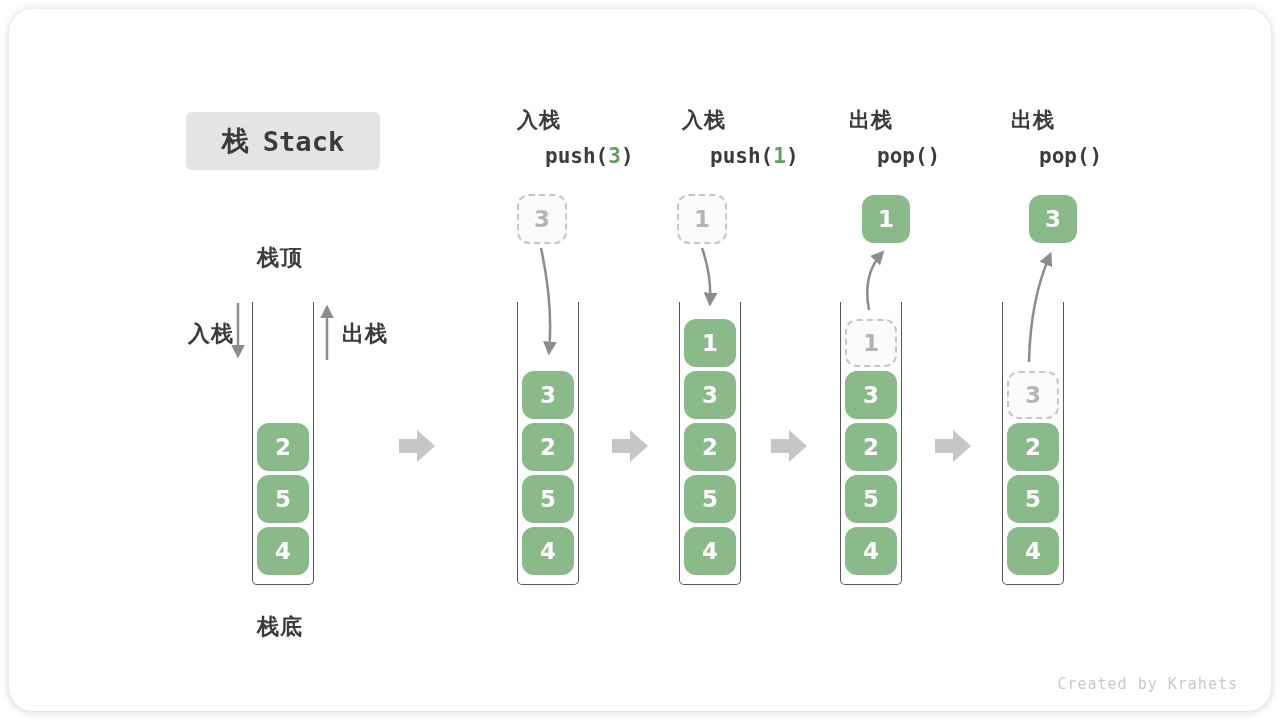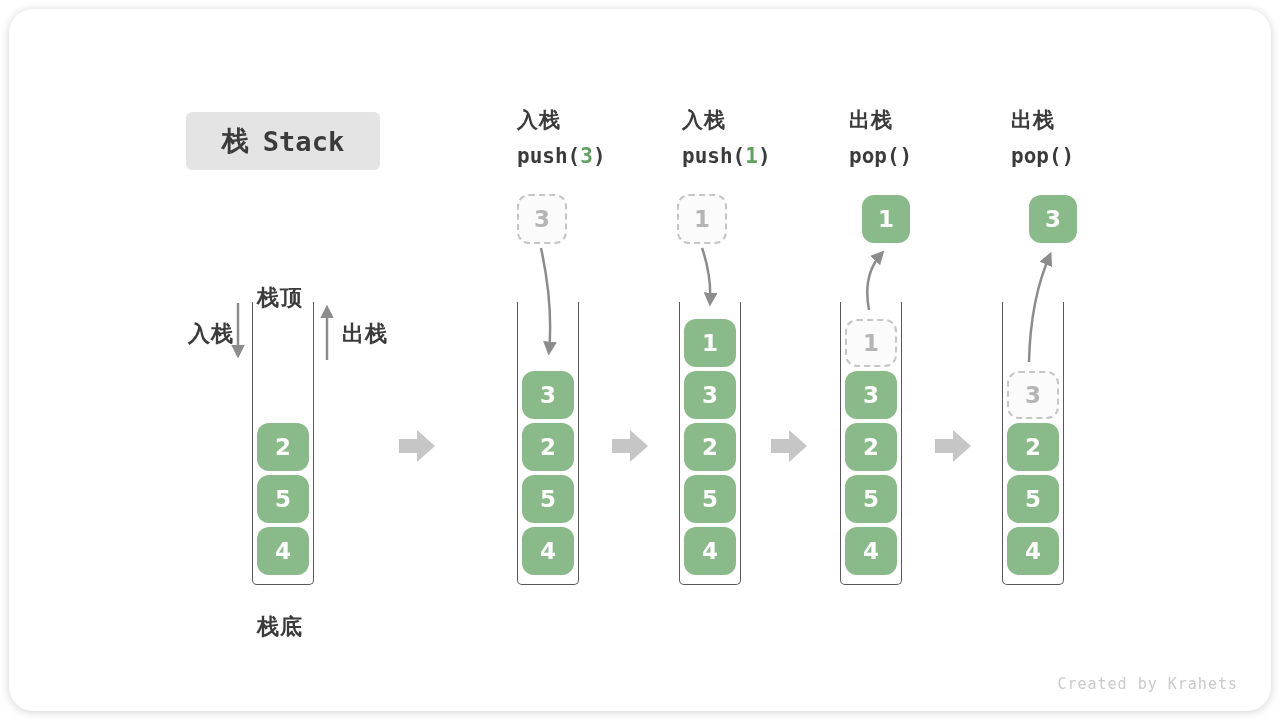--- a/index.html
+++ b/index.html
@@ -10,21 +10,21 @@
            background:#ffffff; border-radius:24px;
            box-shadow:0 1px 10px rgba(0,0,0,0.18); }
 
   .title-box { position:absolute; left:186px; top:112px; width:194px; height:58px;
                background:#e4e4e4; border-radius:6px; display:flex; align-items:center;
                justify-content:center; gap:14px; color:#3b3b3b;
                font:700 27px "DejaVu Sans Mono", monospace; }
 
   .op-header { position:absolute; color:#3b3b3b; }
   .op-zh   { font:700 21px "DejaVu Sans", sans-serif; letter-spacing:1px; }
-  .op-code { font:600 21px "DejaVu Sans Mono", monospace; margin-top:10px; }
+  .op-code { font:600 21px "DejaVu Sans Mono", monospace; margin-top:10px;margin-left:28px; }
   .arg     { color:#5fa05f; font-weight:700; }
 
   .stack-container { position:absolute; width:62px; height:283px;
                      border:1.6px solid #585858; border-top:none;
                      border-radius:0 0 5px 5px; top:302px; background:transparent; }
 
   .box { position:absolute; width:52px; height:48px; border-radius:12px;
          background:#8aba8a; color:#ffffff; display:flex; align-items:center;
          justify-content:center; font:700 23px "DejaVu Sans", sans-serif; }
   .ghost { background:#fbfbfb; border:2px dashed #c6c6c6; color:#b5b5b5; }
@@ -59,21 +59,21 @@
   </div>
   <div class="op-header" style="left:849px; top:106px;">
     <div class="op-zh">出栈</div>
     <div class="op-code"><span>pop(</span><span class="arg"></span><span>)</span></div>
   </div>
   <div class="op-header" style="left:1011px; top:106px;">
     <div class="op-zh">出栈</div>
     <div class="op-code"><span>pop(</span><span class="arg"></span><span>)</span></div>
   </div>
 
-  <div class="cjk-label" style="left:257px; top:243px;margin-top:40px;">栈顶</div>
+  <div class="cjk-label" style="left:257px; top:243px;">栈顶</div>
   <div class="cjk-label" style="left:257px; top:612px;text-align:right;">栈底</div>
   <div class="cjk-label" style="left:188px; top:319px;">入栈</div>
   <div class="cjk-label" style="left:342px; top:319px;">出栈</div>
 
   <div class="stack-container" style="left:252px;"></div>
   <div class="stack-container" style="left:517px;"></div>
   <div class="stack-container" style="left:679px;"></div>
   <div class="stack-container" style="left:840px;"></div>
   <div class="stack-container" style="left:1002px;"></div>
 

